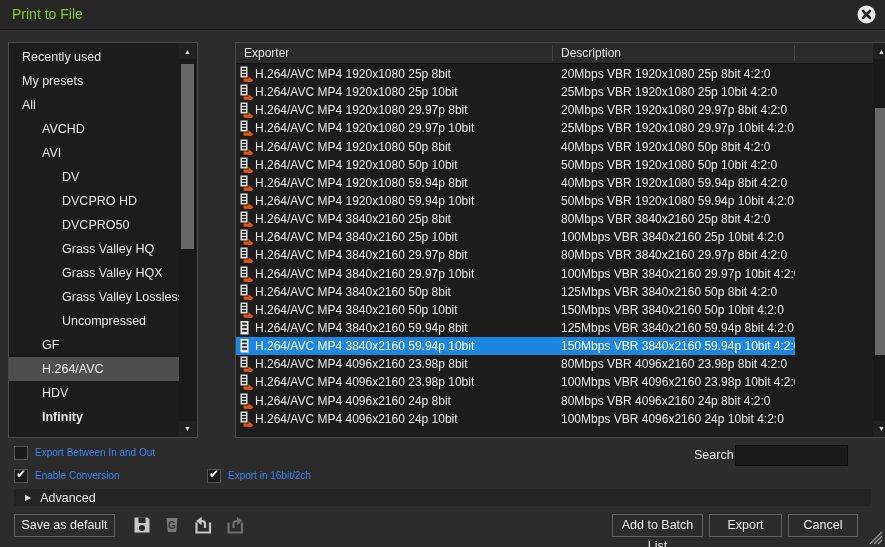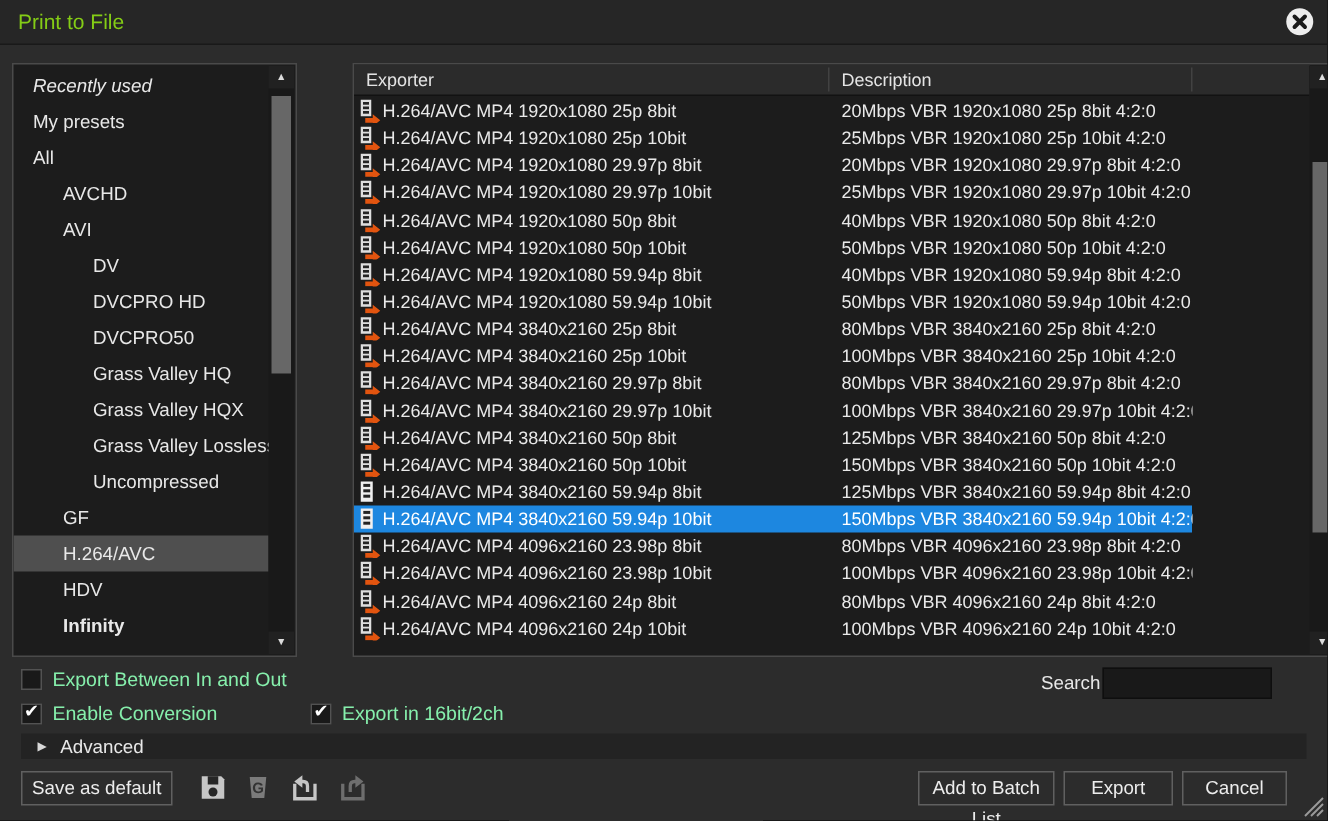--- a/index.html
+++ b/index.html
@@ -48,21 +48,21 @@
   .trow.selected { background:linear-gradient(to right,#1d87e0 0,#1d87e0 559px,transparent 559px); color:#ffffff; }
   .ricon { flex:none; width:19px; padding-left:3px; display:flex; align-items:center; }
   .cell { overflow:hidden; }
   .ce { flex:none; width:298px; }
   .cd { flex:none; width:242px; padding-left:8px; }
 
   
   .opt { position:absolute; display:flex; align-items:center; gap:7px; height:17px; }
   .checkbox { width:14px; height:14px; background:#191919; border:1px solid #525252; position:relative; cursor:pointer; }
   .checkbox.checked::after { content:"✔"; position:absolute; left:1px; top:-3px; font-size:12px; color:#ffffff; }
-  .opt-label { font-size:13px; color:#86efac; }
+  .opt-label { font-size:10px; color:#3b82f6; }
 
   .search-label { position:absolute; left:694px; top:448px; font-size:12.5px; color:#e8e8e8; }
   .search-input { position:absolute; left:735px; top:445px; width:113px; height:21px;
                   background:#191919; border:1px solid #0e0e0e; color:#eeeeee; font-size:12px;
                   font-family:"Liberation Sans", sans-serif; padding:0 4px; outline:none; }
 
   .advanced-bar { position:absolute; left:14px; top:489px; width:857px; height:17px; background:#232323;
                   display:flex; align-items:center; gap:9px; padding-left:11px; cursor:pointer; }
   .adv-tri { font-size:8px; color:#d8d8d8; }
   .adv-label { font-size:12.5px; color:#e8e8e8; }
@@ -91,21 +91,21 @@
     <span class="close-btn">
       <svg width="19" height="19" viewBox="0 0 19 19">
         <circle cx="9.5" cy="9.5" r="9" fill="#ededed"></circle>
         <path d="M6 6 L13 13 M13 6 L6 13" stroke="#1a1a1a" stroke-width="2.6" stroke-linecap="round"></path>
       </svg>
     </span>
   </div>
 
   <div class="panel tree-panel">
     <div class="tree-list">
-        <div class="tree-item" style="padding-left: 13px; font-style: italic;">Recently used</div>
+        <div class="tree-item" style="padding-left: 13px;">Recently used</div>
         <div class="tree-item" style="padding-left: 13px;">My presets</div>
         <div class="tree-item" style="padding-left: 13px;">All</div>
         <div class="tree-item" style="padding-left: 33px;">AVCHD</div>
         <div class="tree-item" style="padding-left: 33px;">AVI</div>
         <div class="tree-item" style="padding-left: 53px;">DV</div>
         <div class="tree-item" style="padding-left: 53px;">DVCPRO HD</div>
         <div class="tree-item" style="padding-left: 53px;">DVCPRO50</div>
         <div class="tree-item" style="padding-left: 53px;">Grass Valley HQ</div>
         <div class="tree-item" style="padding-left: 53px;">Grass Valley HQX</div>
         <div class="tree-item" style="padding-left: 53px;">Grass Valley Lossless</div>

